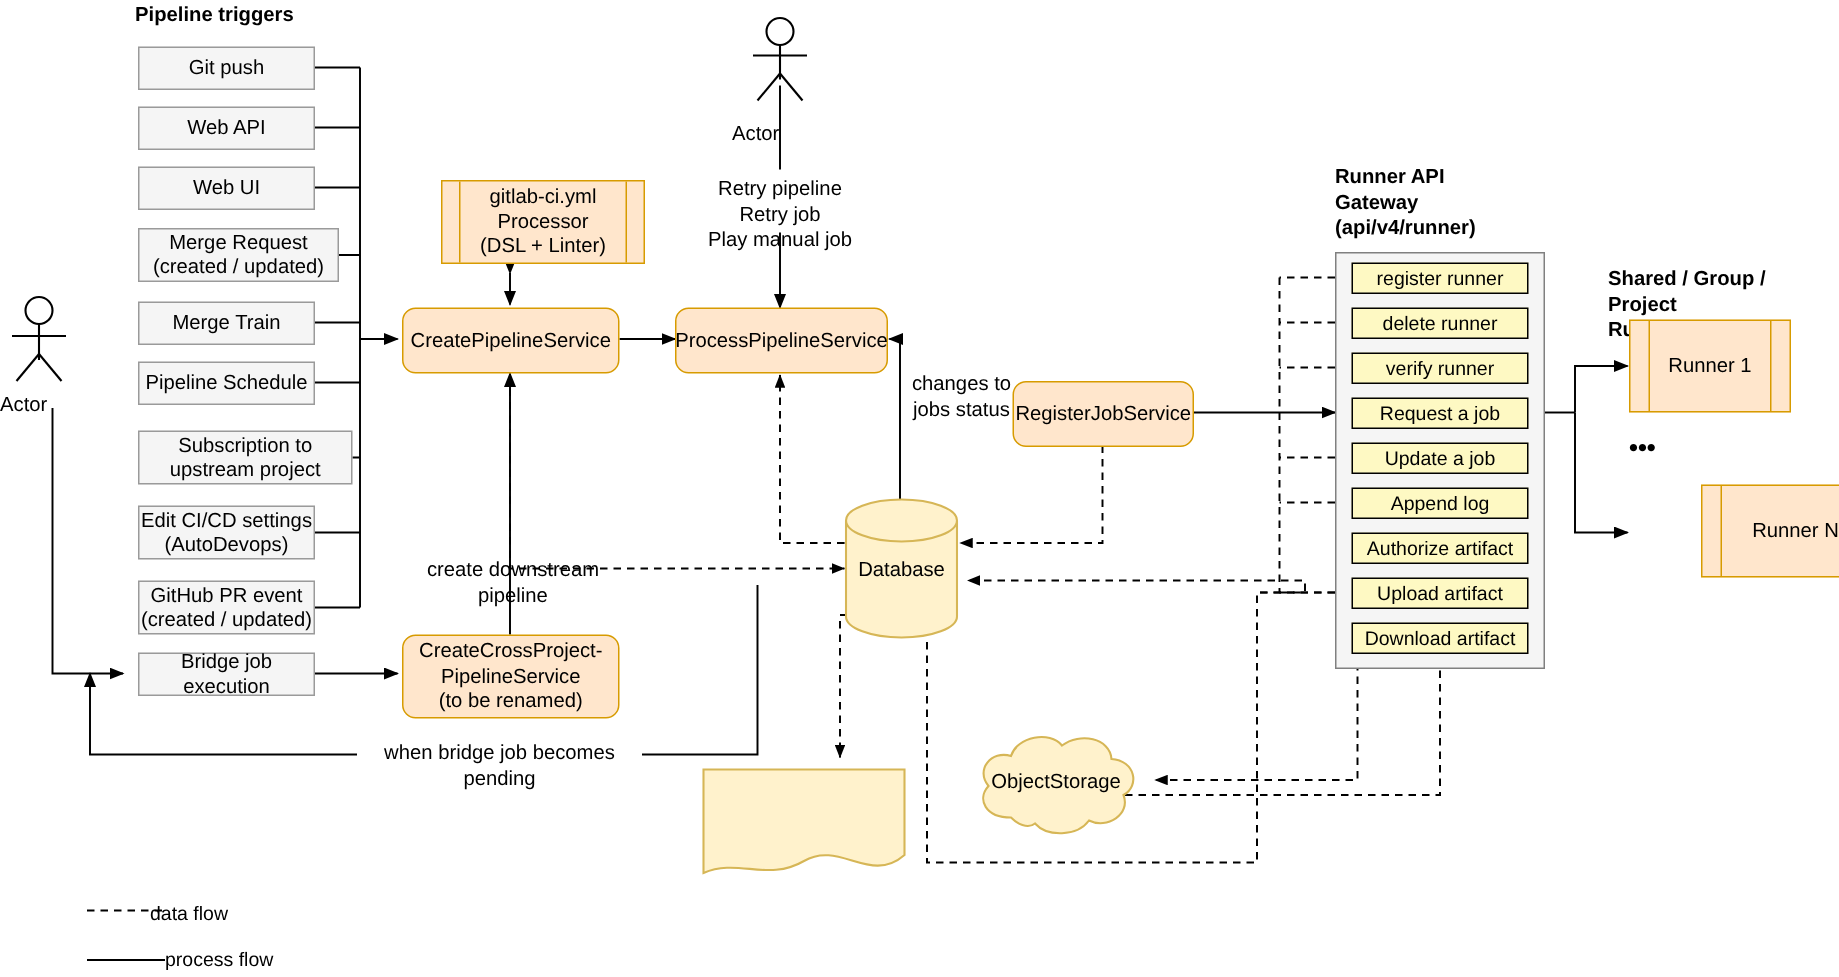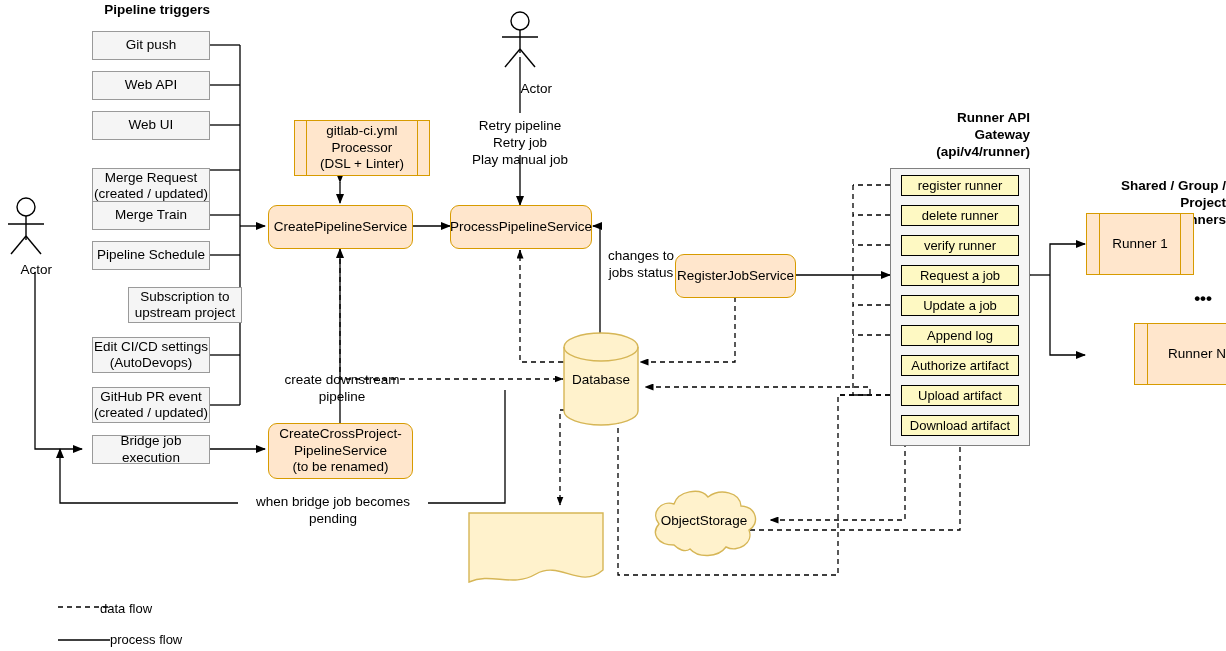--- a/index.html
+++ b/index.html
@@ -11,21 +11,21 @@
         text-align:center;font-size:13.5px;color:#000;line-height:1.22;}
   .grey-box{background:#f5f5f5;border:1px solid #9a9a9a;}
   .orange-box{background:#ffe6cc;border:1.4px solid #d79b00;border-radius:9px;}
   .api-item{background:#fef9c3;border:1.3px solid #000000;font-size:13px;}
   .gateway{background:#f5f5f5;border:1.4px solid #808080;}
   .runner{background:#ffe6cc;border:1.4px solid #d79b00;}
   .runner .bar{position:absolute;top:0;bottom:0;width:0;border-left:1.4px solid #d79b00;}
   .pkg{background:#ffe6cc;border:1.4px solid #d79b00;}
   .pkg .bar{position:absolute;top:0;bottom:0;width:0;border-left:1.4px solid #d79b00;}
 
-  .caption{position:absolute;font-size:13.5px;color:#000;text-align:right;line-height:1.25;white-space:pre-line;}
+  .caption{position:absolute;font-size:13.5px;color:#000;text-align:left;line-height:1.25;white-space:pre-line;}
   .caption.bold{font-weight:bold;}
   .label{position:absolute;font-size:13.5px;color:#000;text-align:center;line-height:1.25;white-space:pre-line;}
 
   .shape-svg{position:absolute;}
   .shape-text{position:absolute;display:flex;align-items:center;justify-content:center;
               text-align:center;font-size:13.5px;color:#000;pointer-events:none;}
 
   .legend-text{position:absolute;font-size:13px;color:#000;}
 </style>
 </head>
@@ -139,31 +139,31 @@
 
   <div class="node grey-box" style="left:92px;top:31px;width:118px;height:29px;">
     <span>Git push</span>
     </div>
   <div class="node grey-box" style="left:92px;top:71px;width:118px;height:29px;">
     <span>Web API</span>
     </div>
   <div class="node grey-box" style="left:92px;top:111px;width:118px;height:29px;">
     <span>Web UI</span>
     </div>
-  <div class="node grey-box" style="left:92px;top:152px;width:118px;height:36px;margin-top:16px;">
+  <div class="node grey-box" style="left:92px;top:152px;width:134px;height:36px;">
     <span style="white-space:pre-line;">Merge Request
 (created / updated)</span>
     </div>
   <div class="node grey-box" style="left:92px;top:201px;width:118px;height:29px;">
     <span>Merge Train</span>
     </div>
   <div class="node grey-box" style="left:92px;top:241px;width:118px;height:29px;">
     <span>Pipeline Schedule</span>
     </div>
-  <div class="node grey-box" style="left:92px;top:287px;width:114px;height:36px;margin-left:36px;">
+  <div class="node grey-box" style="left:92px;top:287px;width:143px;height:36px;">
     <span style="white-space:pre-line;">Subscription to
 upstream project</span>
     </div>
   <div class="node grey-box" style="left:92px;top:337px;width:118px;height:36px;">
     <span style="white-space:pre-line;">Edit CI/CD settings
 (AutoDevops)</span>
     </div>
   <div class="node grey-box" style="left:92px;top:387px;width:118px;height:36px;">
     <span style="white-space:pre-line;">GitHub PR event
 (created / updated)</span>

